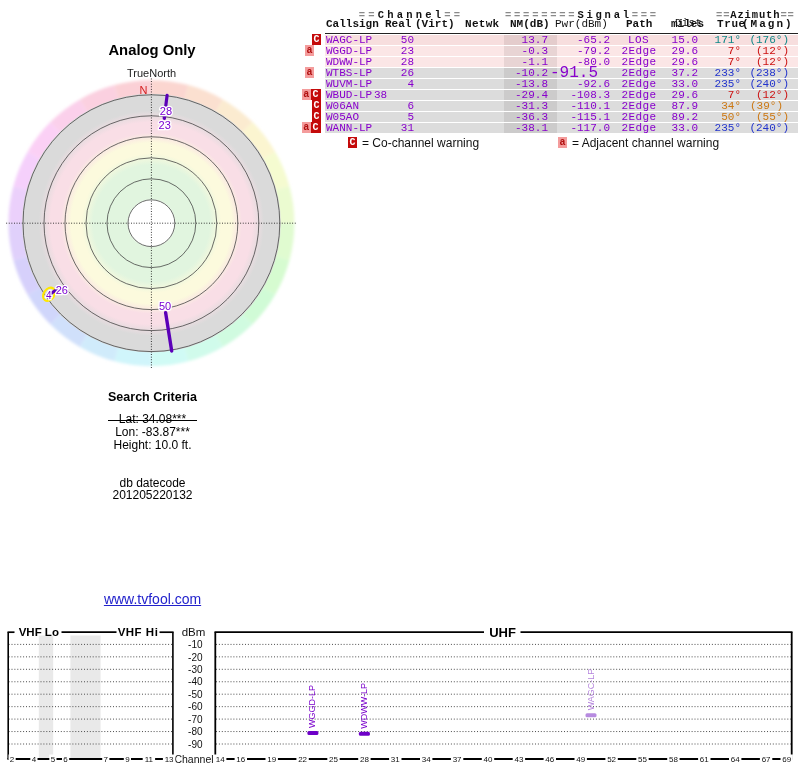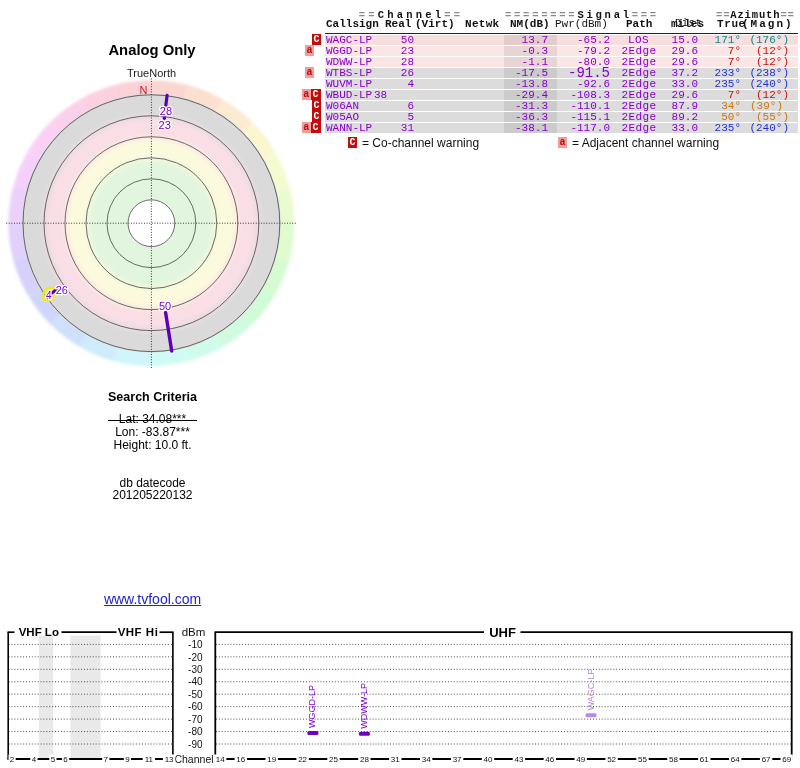--- a/index.html
+++ b/index.html
@@ -120,22 +120,22 @@
 <div class="a m" style="font-size:11px;line-height:10.2px;top:56.5px;color:#8800cc;left:550px;width:60px;text-align:right">-80.0</div>
 <div class="a m" style="font-size:11px;line-height:10.2px;top:56.5px;color:#8800cc;left:621.5px;letter-spacing:0.4px">2Edge</div>
 <div class="a m" style="font-size:11px;line-height:10.2px;top:56.5px;color:#8800cc;left:658px;width:40px;text-align:right">29.6</div>
 <div class="a m" style="font-size:11px;line-height:10.2px;top:56.5px;color:#cc1111;left:690px;width:51px;text-align:right">7°</div>
 <div class="a m" style="font-size:11px;line-height:10.2px;top:56.5px;color:#cc1111;left:744px;width:45px;text-align:right">(12°)</div>
 <div class="a" style="left:325px;top:67.5px;width:473px;height:10.2px;background:#dcdcdc"></div>
 <div class="a" style="left:504.4px;top:67.5px;width:52.5px;height:10.2px;background:rgba(40,20,20,0.085)"></div>
 <div class="badgeA" style="left:305px;top:66.8px;width:9px;height:11px;line-height:11px">a</div>
 <div class="a m" style="font-size:11px;line-height:10.2px;top:67.5px;color:#8800cc;left:326px">WTBS-LP</div>
 <div class="a m" style="font-size:11px;line-height:10.2px;top:67.5px;color:#8800cc;left:374px;width:40px;text-align:right">26</div>
-<div class="a m" style="font-size:11px;line-height:10.2px;top:67.5px;color:#8800cc;left:498px;width:50px;text-align:right">-17.5</div>
-<div class="a m" style="font-size:14px;line-height:10.2px;top:67.5px;color:#8800cc;left:550px;width:60px;text-align:right">-91.5</div>
+<div class="a m" style="font-size:11px;line-height:10.2px;top:67.5px;color:#8800cc;left:498px;width:50px;text-align:right">-10.2</div>
+<div class="a m" style="font-size:16px;line-height:10.2px;top:67.5px;color:#8800cc;left:550px;width:60px;text-align:left">-91.5</div>
 <div class="a m" style="font-size:11px;line-height:10.2px;top:67.5px;color:#8800cc;left:621.5px;letter-spacing:0.4px">2Edge</div>
 <div class="a m" style="font-size:11px;line-height:10.2px;top:67.5px;color:#8800cc;left:658px;width:40px;text-align:right">37.2</div>
 <div class="a m" style="font-size:11px;line-height:10.2px;top:67.5px;color:#2233cc;left:690px;width:51px;text-align:right">233°</div>
 <div class="a m" style="font-size:11px;line-height:10.2px;top:67.5px;color:#2233cc;left:744px;width:45px;text-align:right">(238°)</div>
 <div class="a" style="left:325px;top:78.5px;width:473px;height:10.2px;background:#dcdcdc"></div>
 <div class="a" style="left:504.4px;top:78.5px;width:52.5px;height:10.2px;background:rgba(40,20,20,0.085)"></div>
 <div class="a m" style="font-size:11px;line-height:10.2px;top:78.5px;color:#8800cc;left:326px">WUVM-LP</div>
 <div class="a m" style="font-size:11px;line-height:10.2px;top:78.5px;color:#8800cc;left:374px;width:40px;text-align:right">4</div>
 <div class="a m" style="font-size:11px;line-height:10.2px;top:78.5px;color:#8800cc;left:498px;width:50px;text-align:right">-13.8</div>
 <div class="a m" style="font-size:11px;line-height:10.2px;top:78.5px;color:#8800cc;left:550px;width:60px;text-align:right">-92.6</div>

